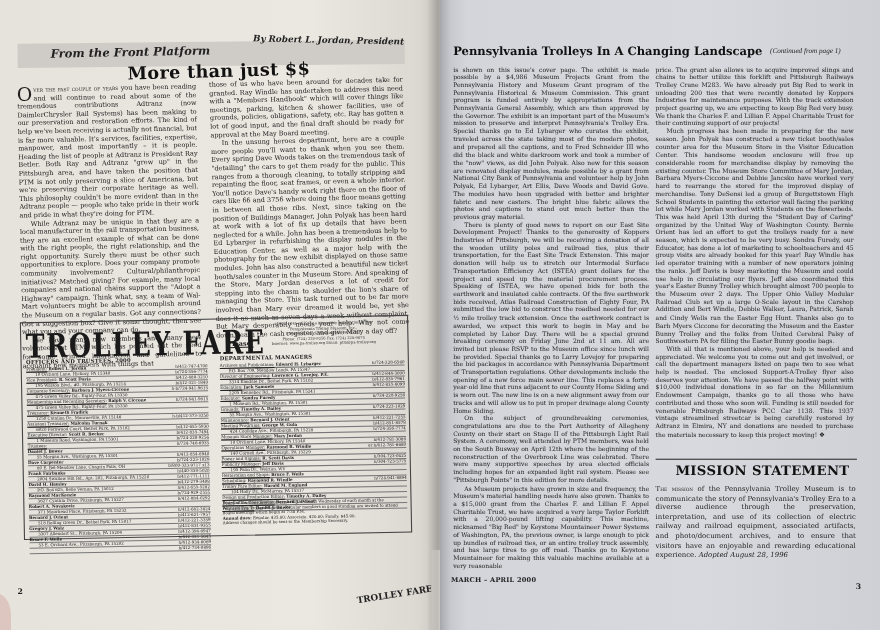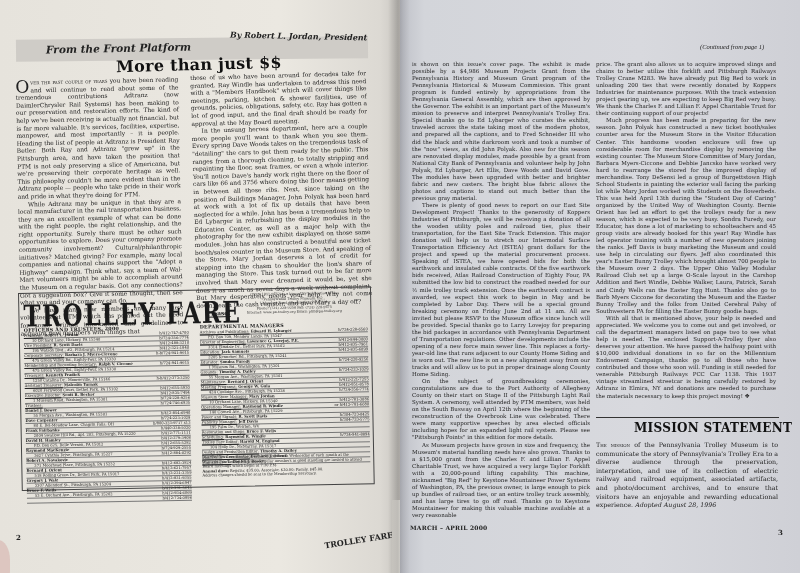--- a/index.html
+++ b/index.html
@@ -41,21 +41,21 @@
   .pgnum { position: absolute; font-size: 7px; font-weight: bold; color: #222; }
   .footer-name { position: absolute; left: 324px; top: 535px; font-size: 8px; font-weight: bold; color: #222; transform: rotate(-9deg); }
 
   
   .rp-title { position: absolute; left: 12px; top: 41px; font-size: 10.5px; font-weight: bold; color: #111; }
   .rp-cont { position: absolute; left: 300px; top: 43px; font-size: 6.5px; font-style: italic; color: #222; font-family: Liberation Serif, serif; }
   .rp-col1 { left: 12px; top: 61px; width: 178px; }
   .rp-col2 { left: 196px; top: 61px; width: 180px; }
   .rp-date { position: absolute; left: 10px; top: 524px; font-size: 6px; font-weight: bold; color: #222; letter-spacing: 0.2px; }
   .mission-rule { position: absolute; left: 196px; top: 417px; width: 183px; border-top: 1px solid #333; }
-  .mission-h { position: absolute; left: 214px; top: 421px; font-size: 12px; font-weight: bold; color: #111; letter-spacing: 0.3px; margin-left: 20px; }
+  .mission-h { position: absolute; left: 214px; top: 421px; font-size: 12px; font-weight: bold; color: #111; letter-spacing: 0.3px; }
   .mission-body { position: absolute; left: 196px; top: 441px; width: 182px; font-size: 6.3px; line-height: 8.6px; color: #222; text-align: justify; }
   .diamond { font-size: 6px; }
   .page-right .pgnum { left: 378px; top: 528px; }
   .page-left .pgnum { left: 16px; top: 533px; }
   .hand { position: absolute; left: -20px; top: 540px; width: 30px; height: 50px; border-radius: 40%; background: #d9b9b4; opacity: 0.7; }
   .tear { position: absolute; left: 392px; top: 500px; width: 8px; height: 73px; background: linear-gradient(90deg, #d5d2cc, #efece6); }
 </style>
 </head>
 <body>
 
@@ -167,20 +167,21 @@
       </div>
     </div>
 
     <div class="pgnum">2</div>
     <div class="footer-name">TROLLEY FARE</div>
     <div class="hand"></div>
     <div class="tear"></div>
   </div>
 
   <div class="page-right">
+    <div class="rp-title">Pennsylvania Trolleys In A Changing Landscape</div>
     <div class="rp-cont">(Continued from page 1)</div>
 
     <div class="col rp-col1" style="font-size:5.5px; line-height:7.05px;">
       <p class="first">is shown on this issue's cover page. The exhibit is made possible by a $4,986 Museum Projects Grant from the Pennsylvania History and Museum Grant program of the Pennsylvania Historical &amp; Museum Commission. This grant program is funded entirely by appropriations from the Pennsylvania General Assembly, which are then approved by the Governor. The exhibit is an important part of the Museum's mission to preserve and interpret Pennsylvania's Trolley Era. Special thanks go to Ed Lybarger who curates the exhibit, traveled across the state taking most of the modern photos, and prepared all the captions, and to Fred Schneider III who did the black and white darkroom work and took a number of the "now" views, as did John Polyak. Also new for this season are renovated display modules, made possible by a grant from National City Bank of Pennsylvania and volunteer help by John Polyak, Ed Lybarger, Art Ellis, Dave Woods and David Gove. The modules have been upgraded with better and brighter fabric and new casters. The bright blue fabric allows the photos and captions to stand out much better than the previous gray material.</p>
       <p>There is plenty of good news to report on our East Site Development Project! Thanks to the generosity of Koppers Industries of Pittsburgh, we will be receiving a donation of all the wooden utility poles and railroad ties, plus their transportation, for the East Site Track Extension. This major donation will help us to stretch our Intermodal Surface Transportation Efficiency Act (ISTEA) grant dollars for the project and speed up the material procurement process. Speaking of ISTEA, we have opened bids for both the earthwork and insulated cable contracts. Of the five earthwork bids received, Atlas Railroad Construction of Eighty Four, PA submitted the low bid to construct the roadbed needed for our ½ mile trolley track extension. Once the earthwork contract is awarded, we expect this work to begin in May and be completed by Labor Day. There will be a special ground breaking ceremony on Friday June 2nd at 11 am. All are invited but please RSVP to the Museum office since lunch will be provided. Special thanks go to Larry Lovejoy for preparing the bid packages in accordance with Pennsylvania Department of Transportation regulations. Other developments include the opening of a new force main sewer line. This replaces a forty-year-old line that runs adjacent to our County Home Siding and is worn out. The new line is on a new alignment away from our tracks and will allow us to put in proper drainage along County Home Siding.</p>
       <p>On the subject of groundbreaking ceremonies, congratulations are due to the Port Authority of Allegheny County on their start on Stage II of the Pittsburgh Light Rail System. A ceremony, well attended by PTM members, was held on the South Busway on April 12th where the beginning of the reconstruction of the Overbrook Line was celebrated. There were many supportive speeches by area elected officials including hopes for an expanded light rail system. Please see "Pittsburgh Points" in this edition for more details.</p>
       <p>As Museum projects have grown in size and frequency, the Museum's material handling needs have also grown. Thanks to a $15,000 grant from the Charles F. and Lillian F. Appel Charitable Trust, we have acquired a very large Taylor Forklift with a 20,000-pound lifting capability. This machine, nicknamed "Big Red" by Keystone Mountaineer Power Systems of Washington, PA, the previous owner, is large enough to pick up bundles of railroad ties, or an entire trolley truck assembly, and has large tires to go off road. Thanks go to Keystone Mountaineer for making this valuable machine available at a very reasonable</p>
     </div>
 
     <div class="col rp-col2" style="font-size:5.5px; line-height:7.05px;">

